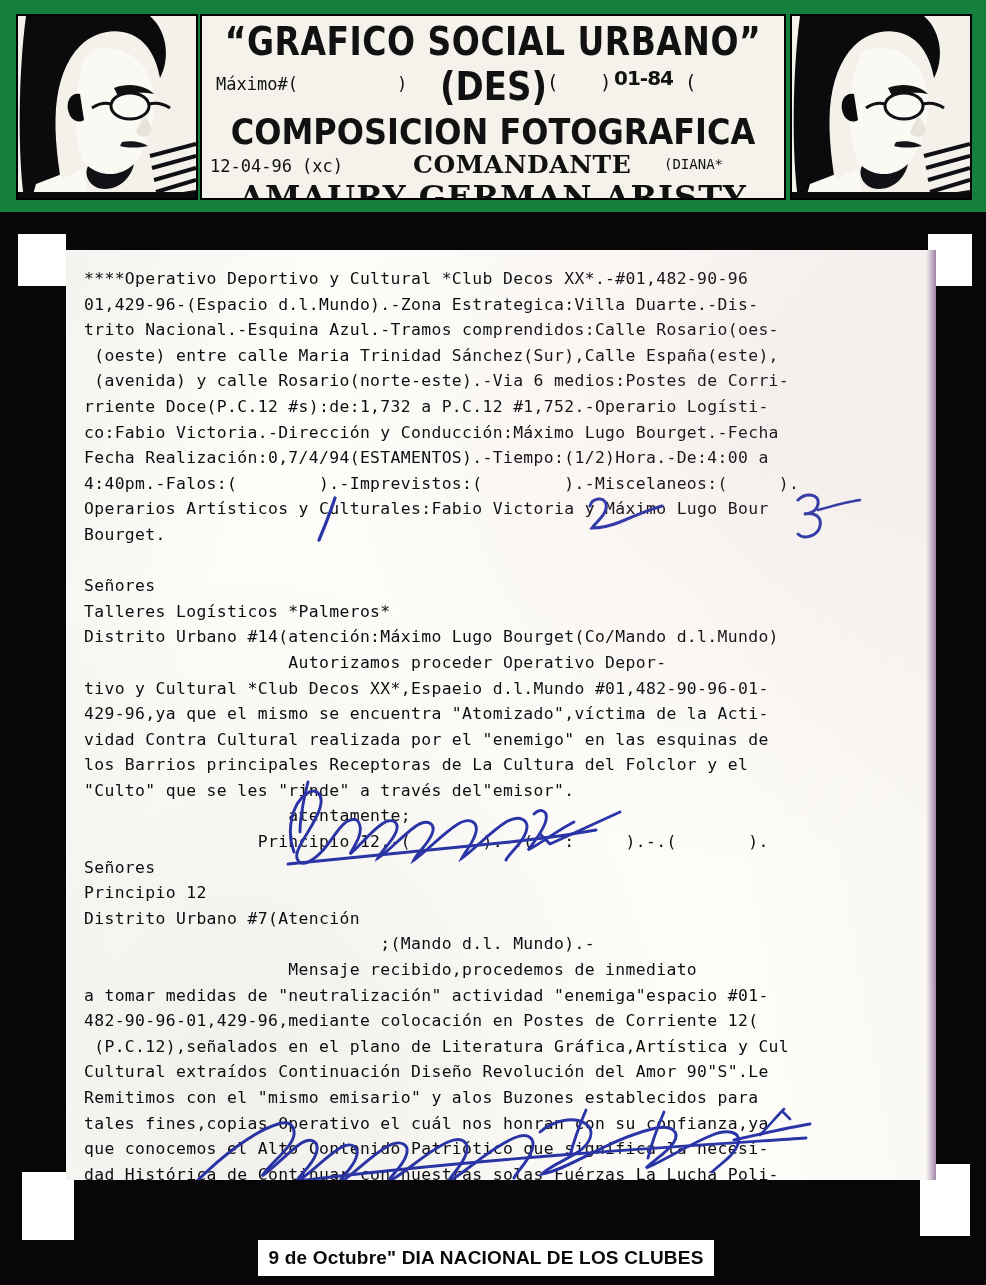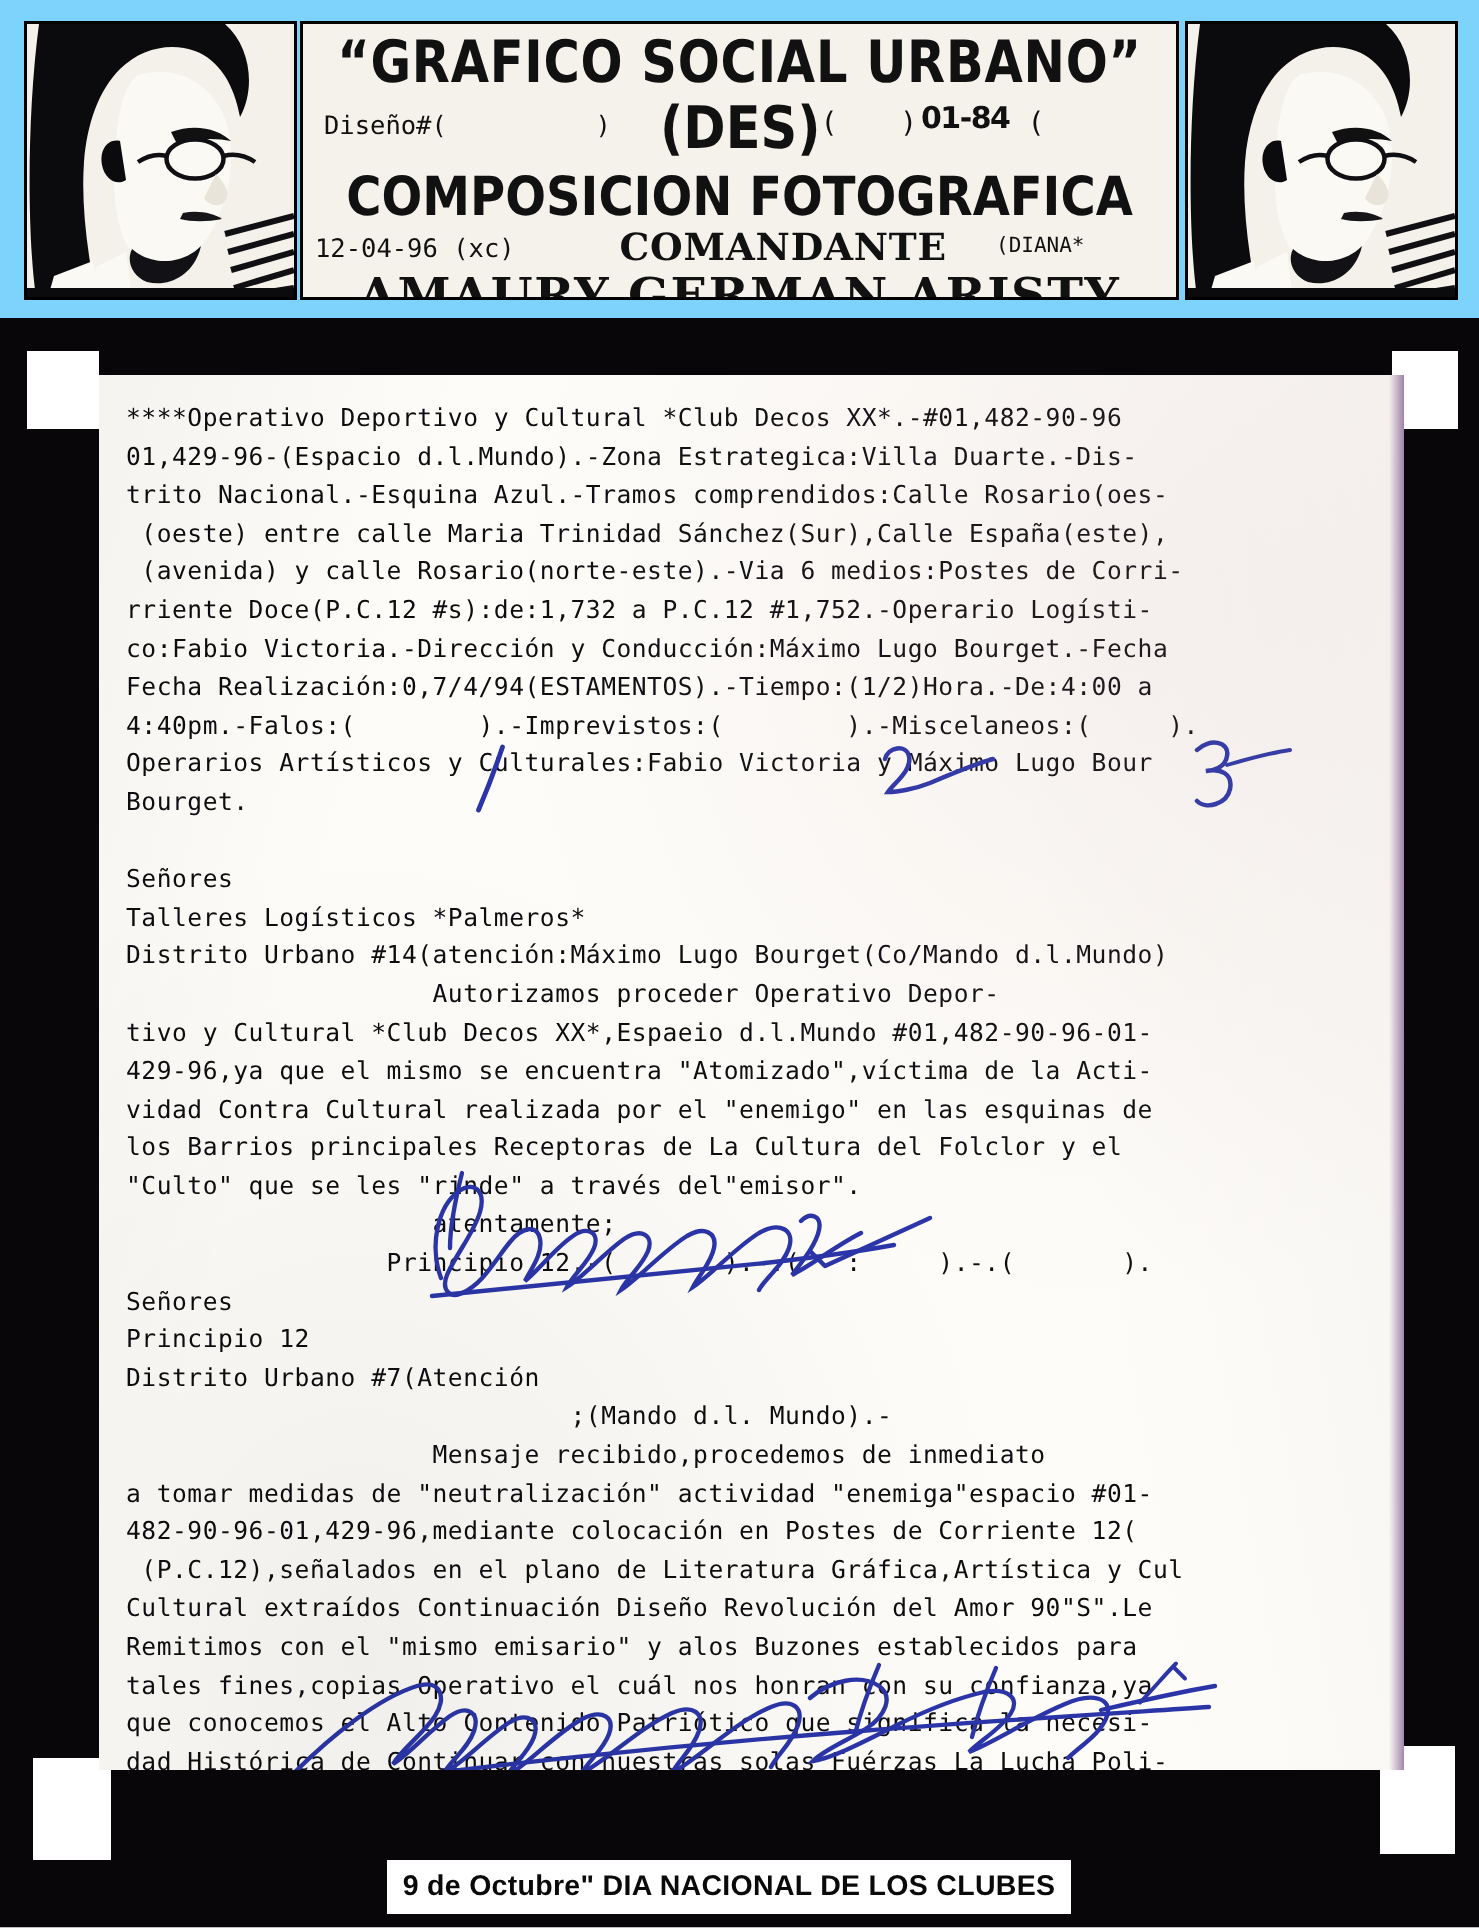--- a/index.html
+++ b/index.html
@@ -10,21 +10,21 @@
 
   
   #scan{
     position:absolute;inset:0;
     background:#ffffff;
   }
 
   
   .masthead{
     position:absolute;left:0;top:0;width:986px;height:212px;
-    background:#7dd3fc;
+    background:#15803d;
   }
   .portrait{
     position:absolute;top:14px;width:178px;height:182px;
     background:#f2efe9;overflow:hidden;
     border:2px solid #000;
   }
   .portrait.left{left:16px;}
   .portrait.right{left:790px;}
   .portrait svg{display:block;width:100%;height:100%;}
 
@@ -185,21 +185,21 @@
 
         <path d="M46 162 L66 152 L70 182 L42 182 Z" fill="#fbf9f4"></path>
         <path d="M18 168 L44 158 L48 182 L14 182 Z" fill="#fbf9f4"></path>
 
         <rect x="0" y="176" width="178" height="6" fill="#0b0b0d"></rect>
       </svg>
     </div>
 
     <div class="banner">
       <div class="bn-line bn-title">“GRAFICO SOCIAL URBANO”</div>
-      <div class="bn-line bn-buzon">Diseño#(</div>
+      <div class="bn-line bn-buzon">Máximo#(</div>
       <div class="bn-line bn-paren1">)</div>
       <div class="bn-line bn-des">(DES)</div>
       <div class="bn-line bn-paren2">(</div>
       <div class="bn-line bn-paren3">)</div>
       <div class="bn-line bn-num">01-84</div>
       <div class="bn-line bn-paren4">(</div>
       <div class="bn-line bn-comp">COMPOSICION FOTOGRAFICA</div>
       <div class="bn-line bn-date">12-04-96 (xc)</div>
       <div class="bn-line bn-com">COMANDANTE</div>
       <div class="bn-line bn-diana">(DIANA*</div>

